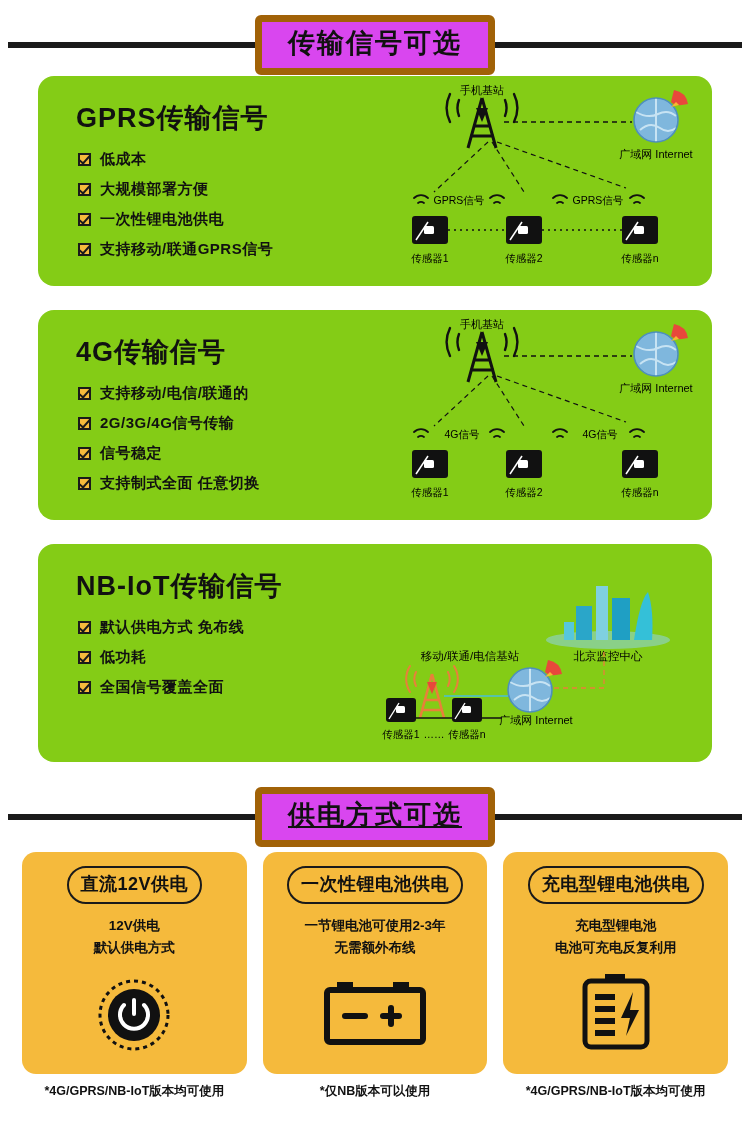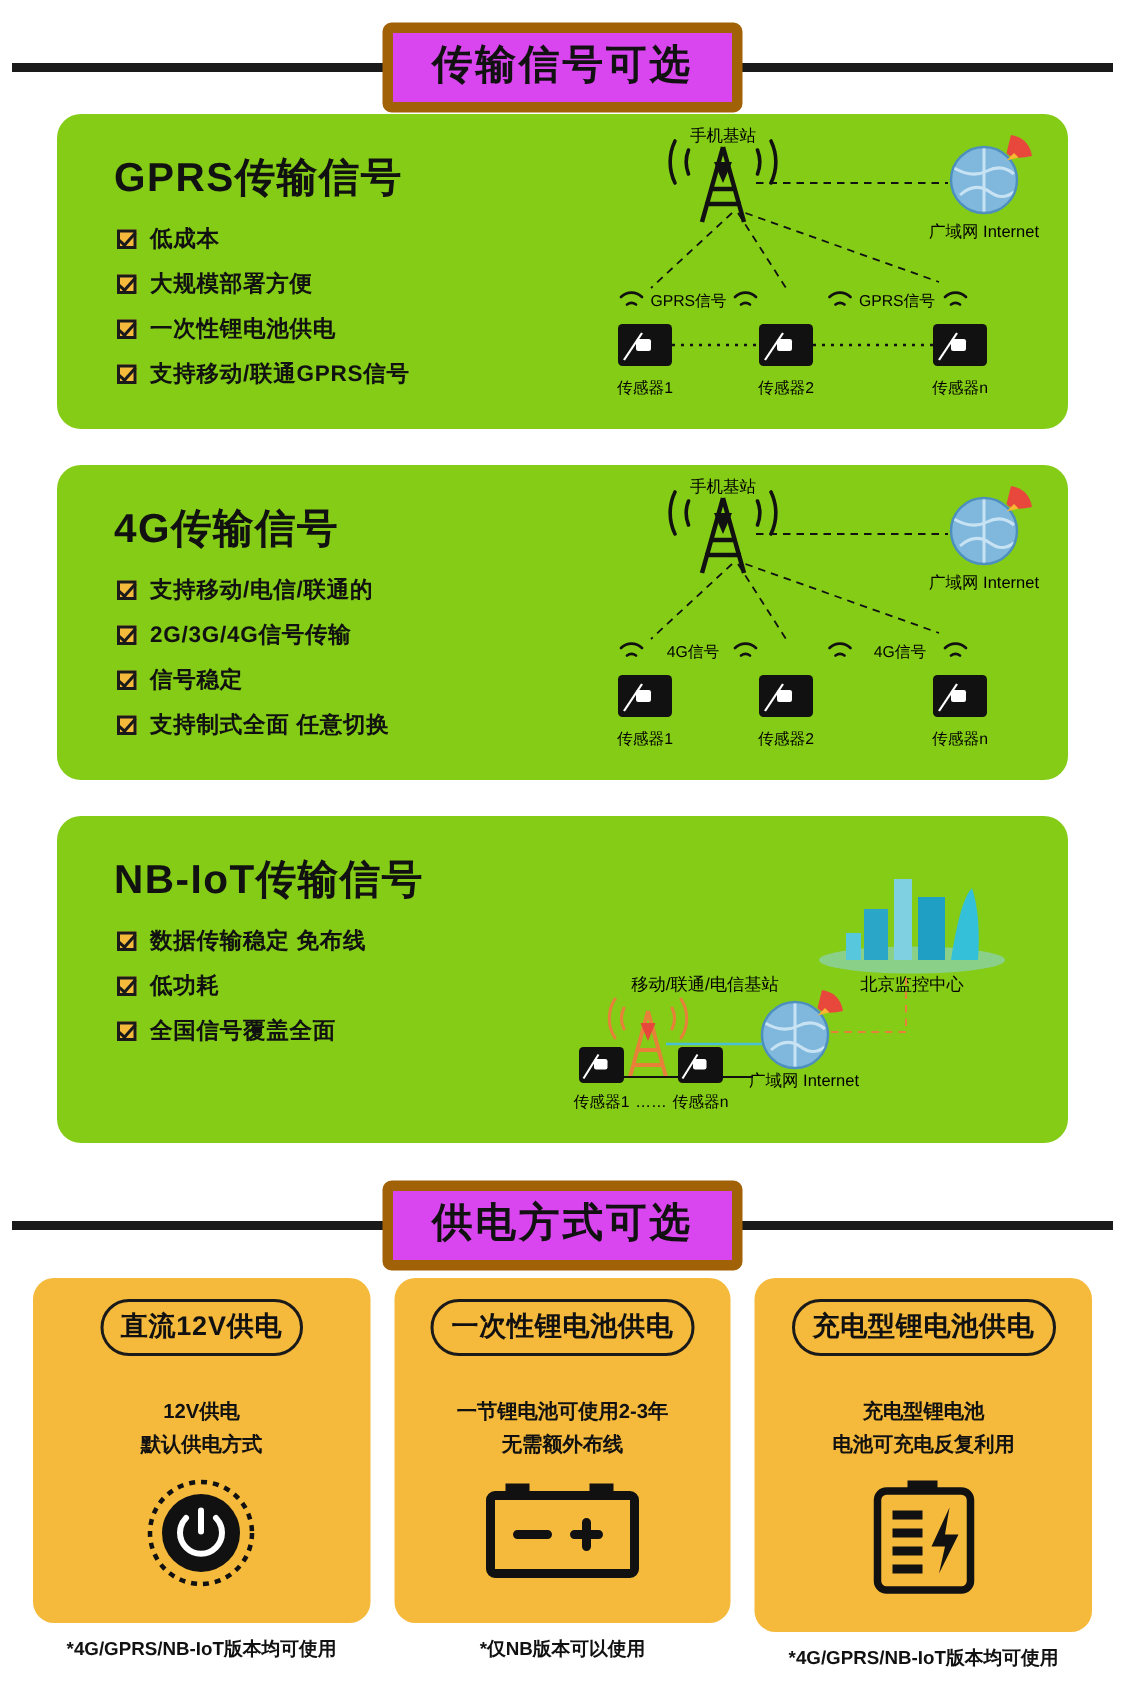--- a/index.html
+++ b/index.html
@@ -110,21 +110,21 @@
     align-items: center;
     min-height: 222px;
   }
   .power-title {
     border: 2px solid #1a1a1a;
     border-radius: 20px;
     padding: 4px 12px 6px;
     font-size: 18px;
     font-weight: bold;
     letter-spacing: .5px;
-    margin-bottom: 26px;
+    margin-bottom: 11px;
     white-space: nowrap;
   }
   .power-desc {
     font-size: 13.5px;
     font-weight: bold;
     text-align: center;
     line-height: 1.6;
     margin-bottom: 12px;
   }
   .power-icon { margin-top: auto; }
@@ -302,21 +302,21 @@
     </svg>
   </div>
 </div>
 
 <div class="card" style="min-height:218px;">
   <div class="card-left">
     <h2>NB-IoT传输信号</h2>
     <ul class="feature-list">
       <li>
           <span class="chk"></span>
-          <span>数据传输稳定 免布线</span>
+          <span>默认供电方式 免布线</span>
         </li>
       <li>
           <span class="chk"></span>
           <span>低功耗</span>
         </li>
       <li>
           <span class="chk"></span>
           <span>全国信号覆盖全面</span>
         </li>
     </ul>
@@ -367,21 +367,21 @@
       <g>
         <rect x="94" y="126" width="30" height="24" rx="3" fill="#111"></rect>
         <path d="M97 147 l10 -16" stroke="#fff" stroke-width="1.4"></path>
         <rect x="104" y="134" width="9" height="7" rx="1.5" fill="#fff"></rect>
         <text x="109" y="166" font-size="10.5" font-family="Liberation Sans" text-anchor="middle">传感器n</text>
       </g>
     </svg>
   </div>
 </div>
 
-<div class="banner-wrap" style="margin-top:2px;">
+<div class="banner-wrap" style="margin-top:2px;text-decoration:underline;">
   <div class="banner-rule"></div>
   <div class="banner-box">供电方式可选</div>
 </div>
 
 <div class="power-row">
 
   <div class="power-col">
     <div class="power-card">
       <div class="power-title">直流12V供电</div>
       <div class="power-desc">

